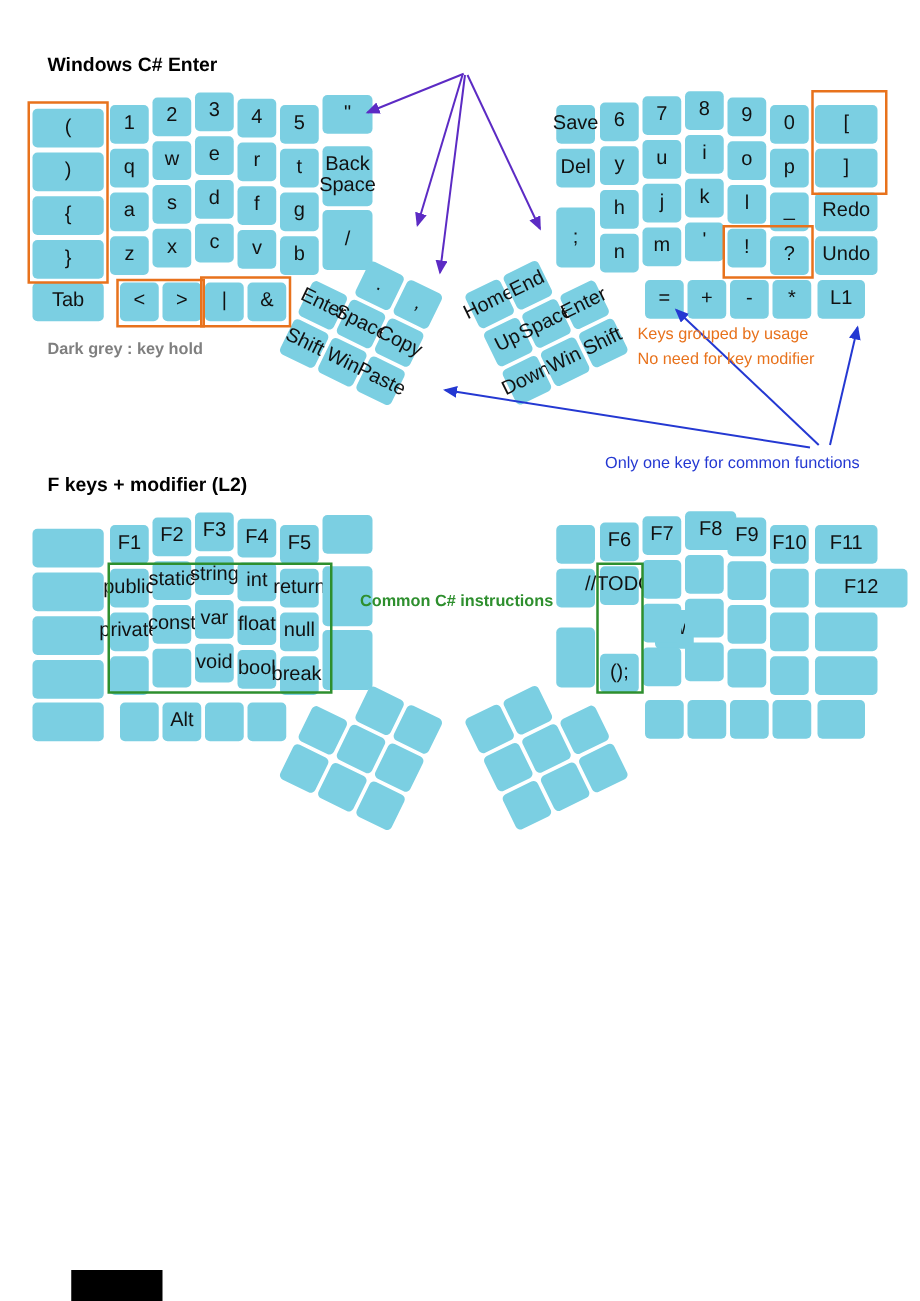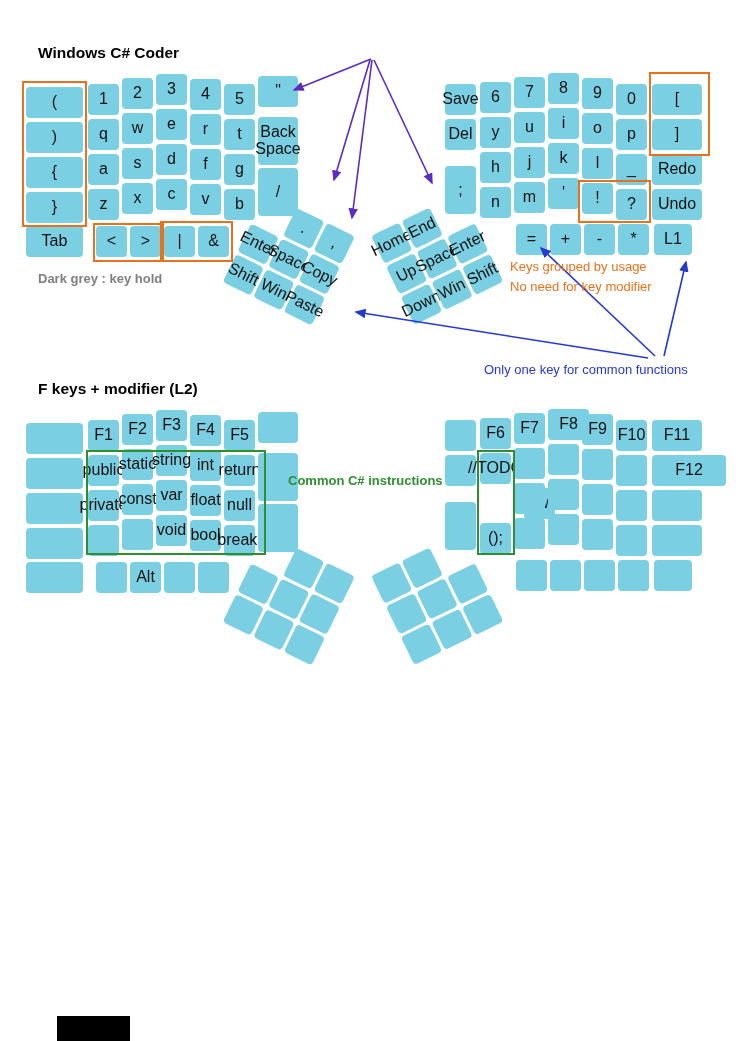--- a/index.html
+++ b/index.html
@@ -230,21 +230,21 @@
       <line x1="372" y1="60" x2="352" y2="218" marker-end="url(#ah-p)"></line>
       <line x1="374" y1="60" x2="432" y2="183" marker-end="url(#ah-p)"></line>
     </g>
     <g style="stroke:var(--blue)">
       <line x1="655" y1="356" x2="541" y2="248" marker-end="url(#ah-b)"></line>
       <line x1="648" y1="358" x2="356" y2="312" marker-end="url(#ah-b)"></line>
       <line x1="664" y1="356" x2="686" y2="262" marker-end="url(#ah-b)"></line>
     </g>
   </svg>
 
-  <div class="t-main" style="left:38px;top:44px">Windows C# Coder</div>
+  <div class="t-main" style="left:38px;top:44px">Windows C# Enter</div>
   <div class="ann grey" style="left:38px;top:271px">Dark grey : key hold</div>
   <div class="ann orange" style="left:510px;top:259px">Keys grouped by usage</div>
   <div class="ann orange" style="left:510px;top:279px">No need for key modifier</div>
   <div class="ann blue" style="left:484px;top:362px">Only one key for common functions</div>
   <div class="t-main" style="left:38px;top:380px">F keys + modifier (L2)</div>
   <div class="ann green" style="left:288px;top:473px">Common C# instructions</div>
 
   <div id="footer-bar"></div>
 </div>
 

